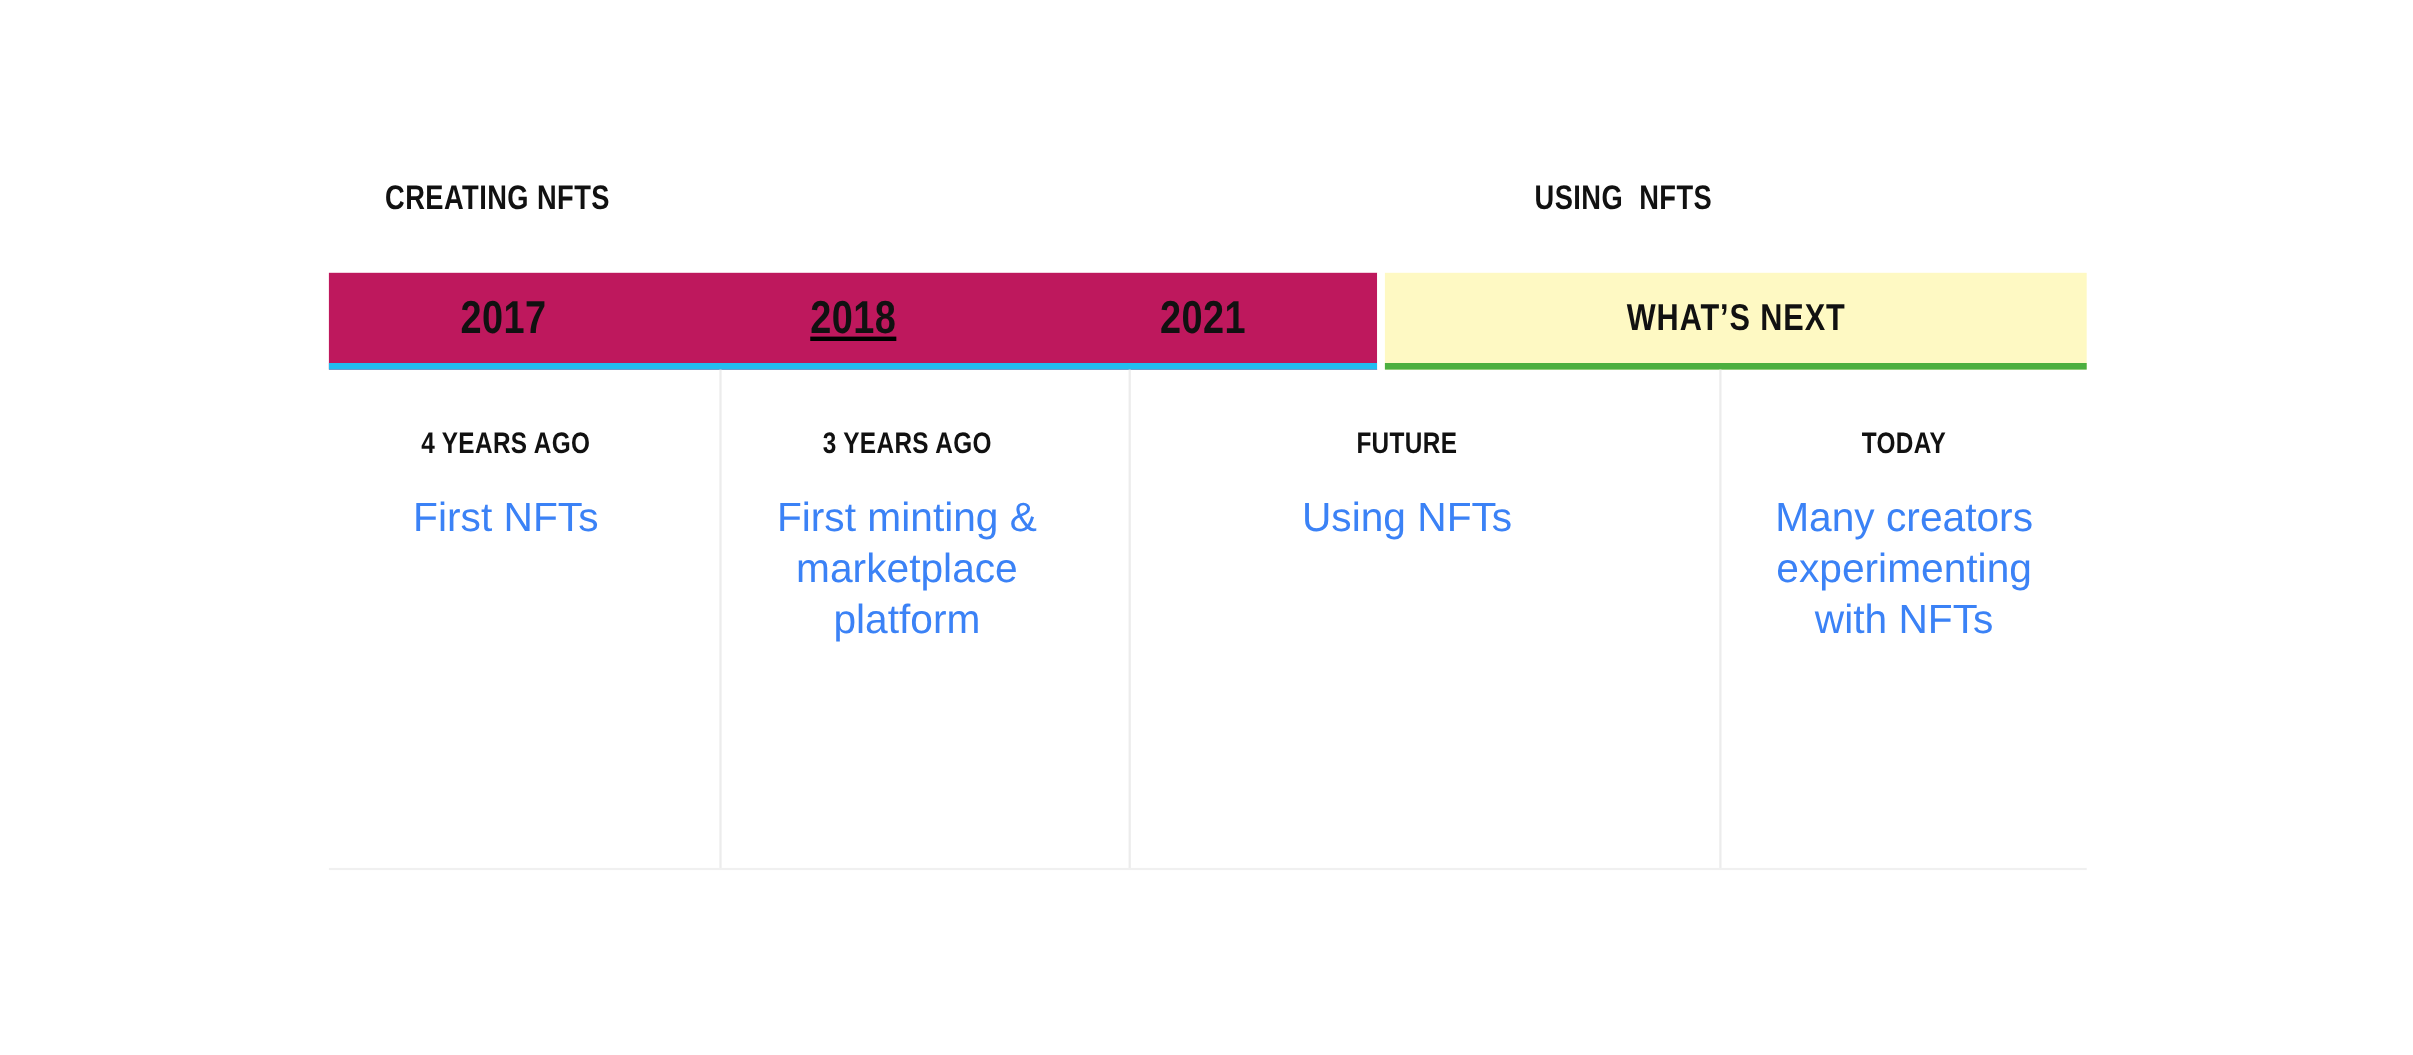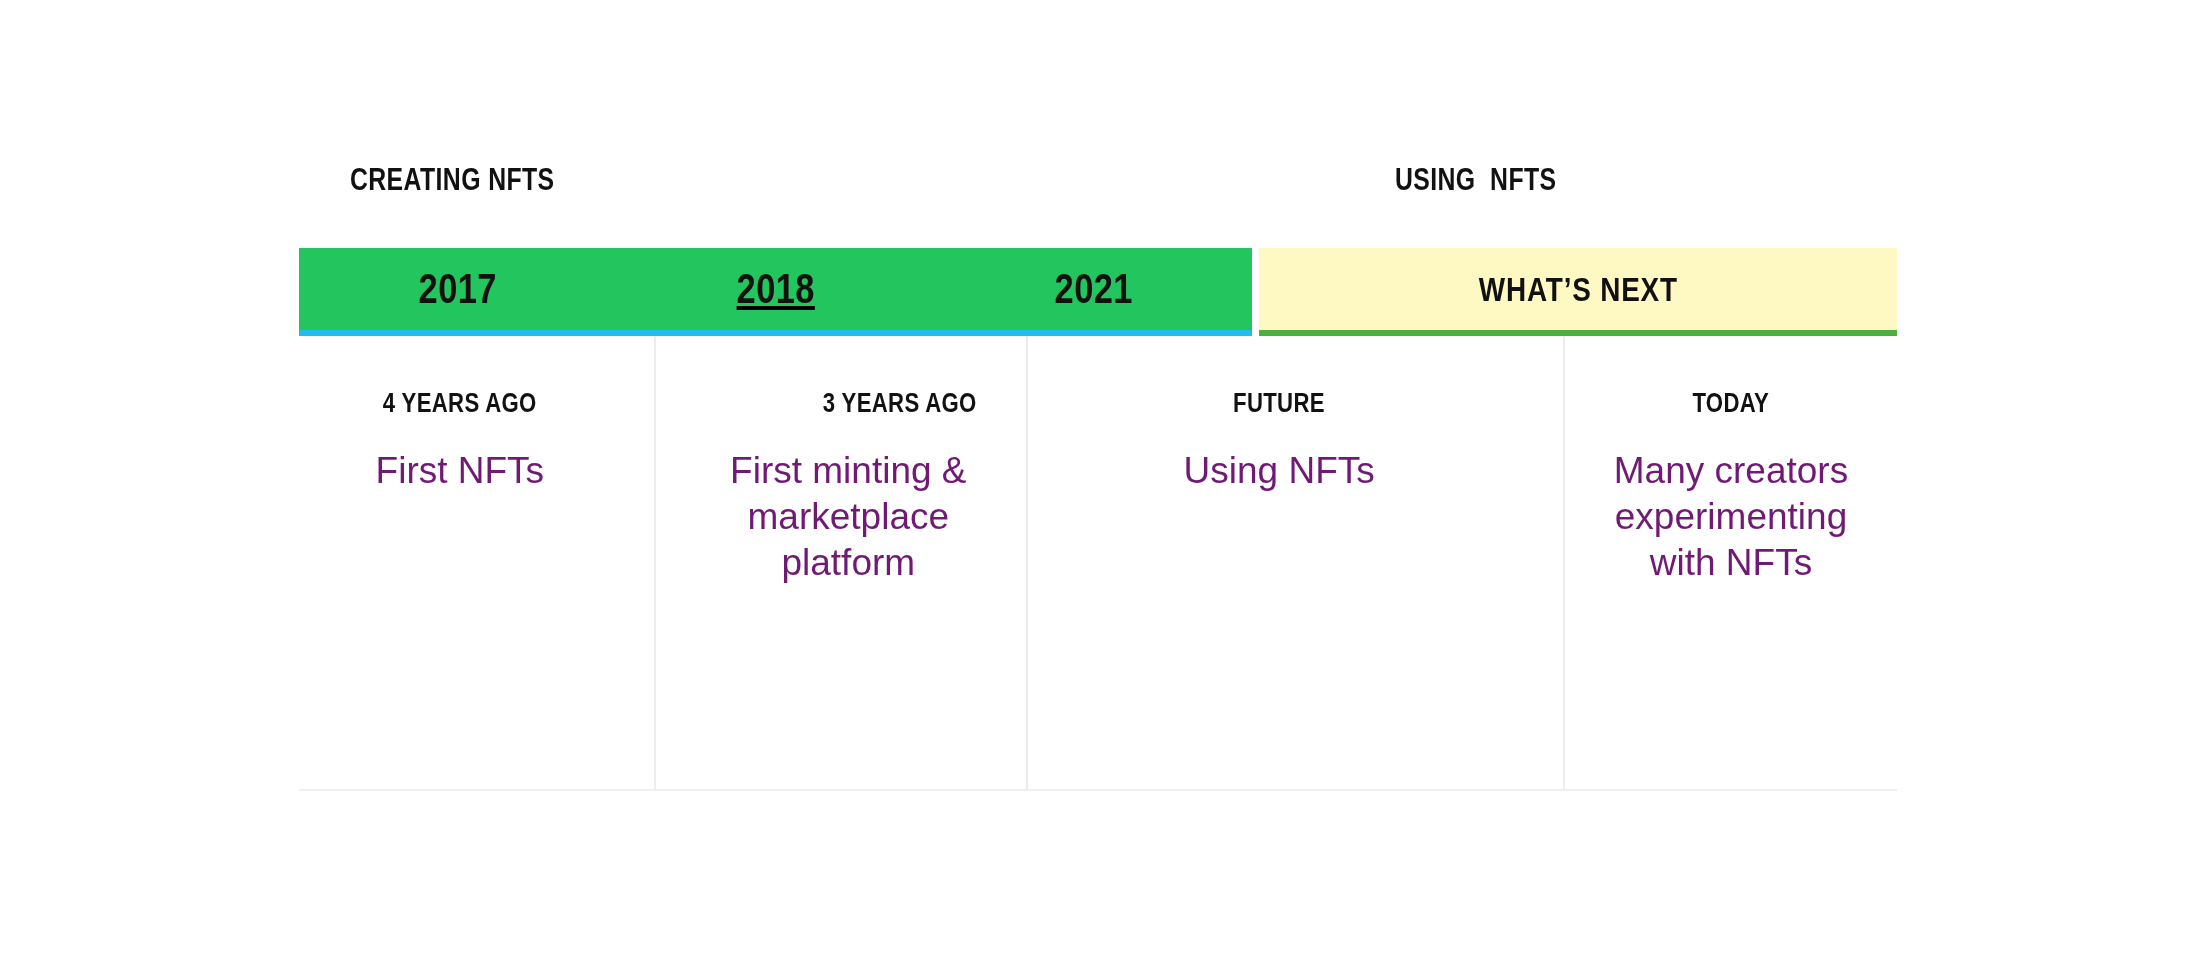--- a/index.html
+++ b/index.html
@@ -59,21 +59,21 @@
     display: flex;
   }
   .band {
     position: relative;
     height: 88px;
     box-sizing: border-box;
     display: flex;
   }
   .band.creating {
     width: 953px;
-    background: #22c55e;
+    background: #be185d;
     border-bottom: 6px solid #22bdf0;
   }
   .band.spacer {
     width: 7px;
     background: #ffffff;
   }
   .band.using {
     width: 638px;
     background: #fef9c3;
     border-bottom: 6px solid #4caf3f;
@@ -120,21 +120,21 @@
   }
   .col {
     position: relative;
     box-sizing: border-box;
     padding-top: 52px;
     display: flex;
     flex-direction: column;
     align-items: center;
   }
   .col.c1 { width: 343px; }
-  .col.c2 { width: 362px; align-items: flex-end; }
+  .col.c2 { width: 362px; }
   .col.c3 { width: 356px; }
   .col.c4 { width: 537px; }
   .col.divided {
     border-left: 2px solid #ececec;
   }
 
   .era-label {
     font-family: "Liberation Sans Narrow", "Liberation Sans", sans-serif;
     font-weight: 700;
     font-size: 27px;
@@ -144,21 +144,21 @@
     white-space: pre;
     transform: scaleX(0.82);
     margin: 0 0 30px 0;
   }
 
   .col-text {
     font-family: "Liberation Sans", sans-serif;
     font-weight: 400;
     font-size: 37px;
     line-height: 46px;
-    color: #701a75;
+    color: #3b82f6;
     text-align: center;
     margin: 0;
     max-width: 290px;
   }
   .col.c4 .col-text { max-width: 420px; }
 
   
   .bottom-rule {
     position: absolute;
     left: 0;

